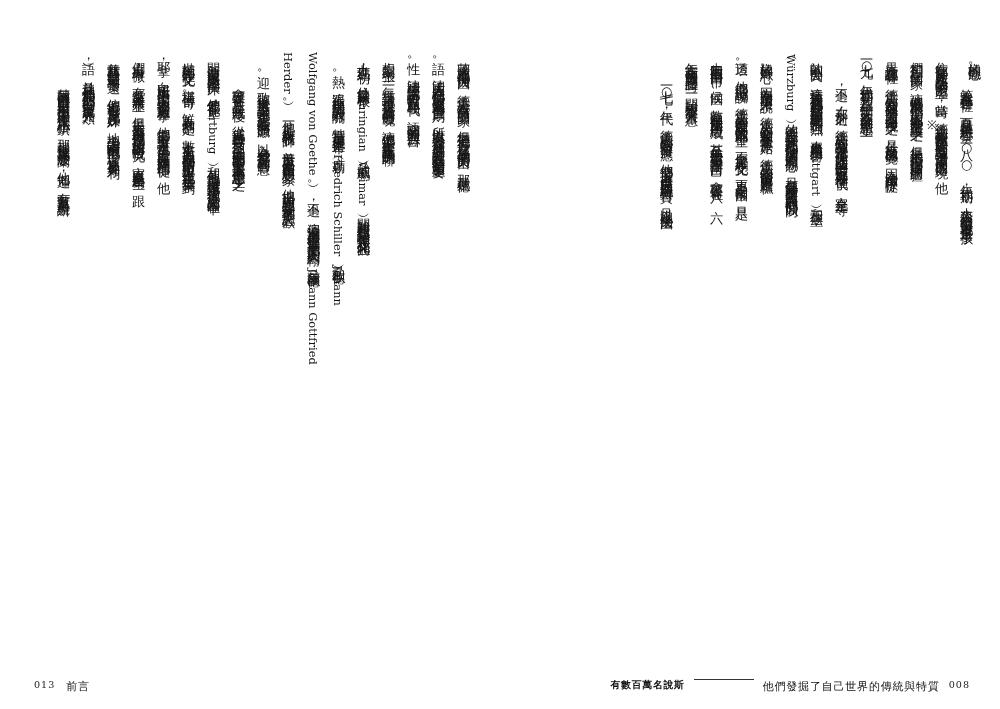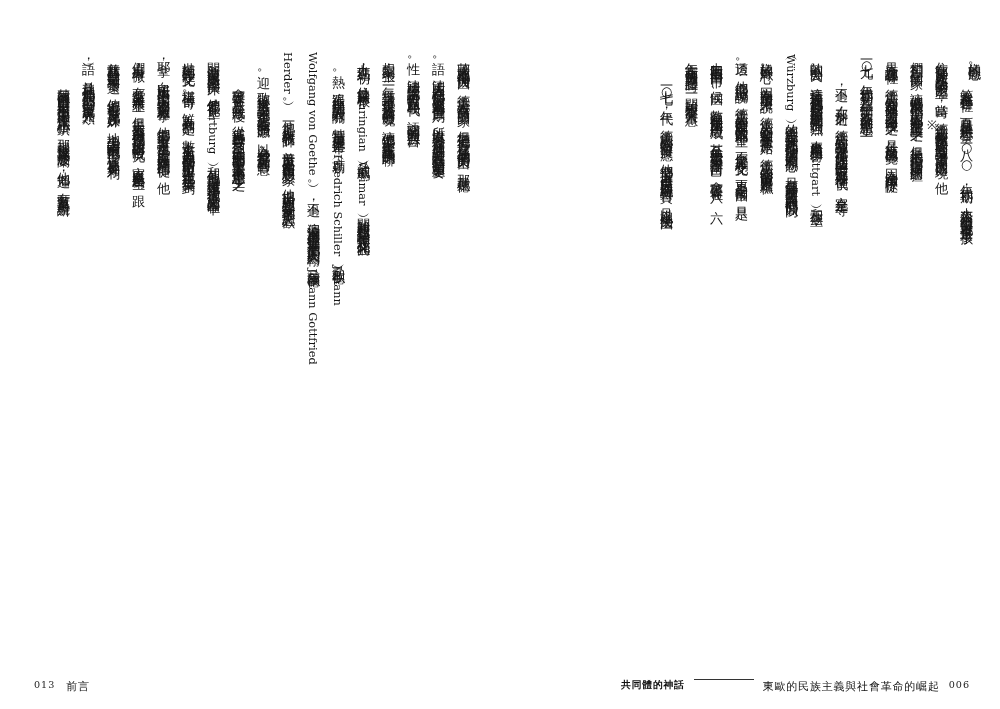--- a/index.html
+++ b/index.html
@@ -165,20 +165,20 @@
       <div class="col">的歐洲公民。這種痛苦在他們義務到巴黎遊學期間特別強烈。來自斯圖加特（<span class="lat">Stuttgart</span>）和玉茲堡</div>
       <div class="col">（<span class="lat">Würzburg</span>）的德意志青年來到此地仰慕法國的潮流和觀念，只有偶爾才會有法國人對他們回以同</div>
       <div class="col">樣的好奇心。因為對法國人來說，德意志人的音樂和文學非常原始，德意志人的治國能力更是糟糕</div>
       <div class="col">透頂。他們戲謔地說，德意志人的神聖羅馬帝國既不神聖，不屬於羅馬文化，更不是個帝國，只是</div>
       <div class="col">由無數個自由市、侯國、教區和幾個王國所組成，甚至無法號召軍隊捍衛自己。拿破崙在一八○六</div>
       <div class="col">年宣布帝國遭到廢止時。一開始根本沒有人留意。</div>
       <div class="col indent">一七七○年代，德意志人開始做出反應。他們發掘了自己世界的傳統與特質，足以媲美法國，</div>
     </div>
 
     <div class="footer footer-right">
-      <span class="foot-title">共同體的神話</span>
+      <span class="foot-title">有數百萬名說斯</span>
       <span class="rule"></span>
-      <span class="foot-chapter">東歐的民族主義與社會革命的崛起</span>
-      <span class="folio">006</span>
+      <span class="foot-chapter">他們發掘了自己世界的傳統與特質</span>
+      <span class="folio">008</span>
     </div>
   </div>
 
 </div>
 
 </body></html>

